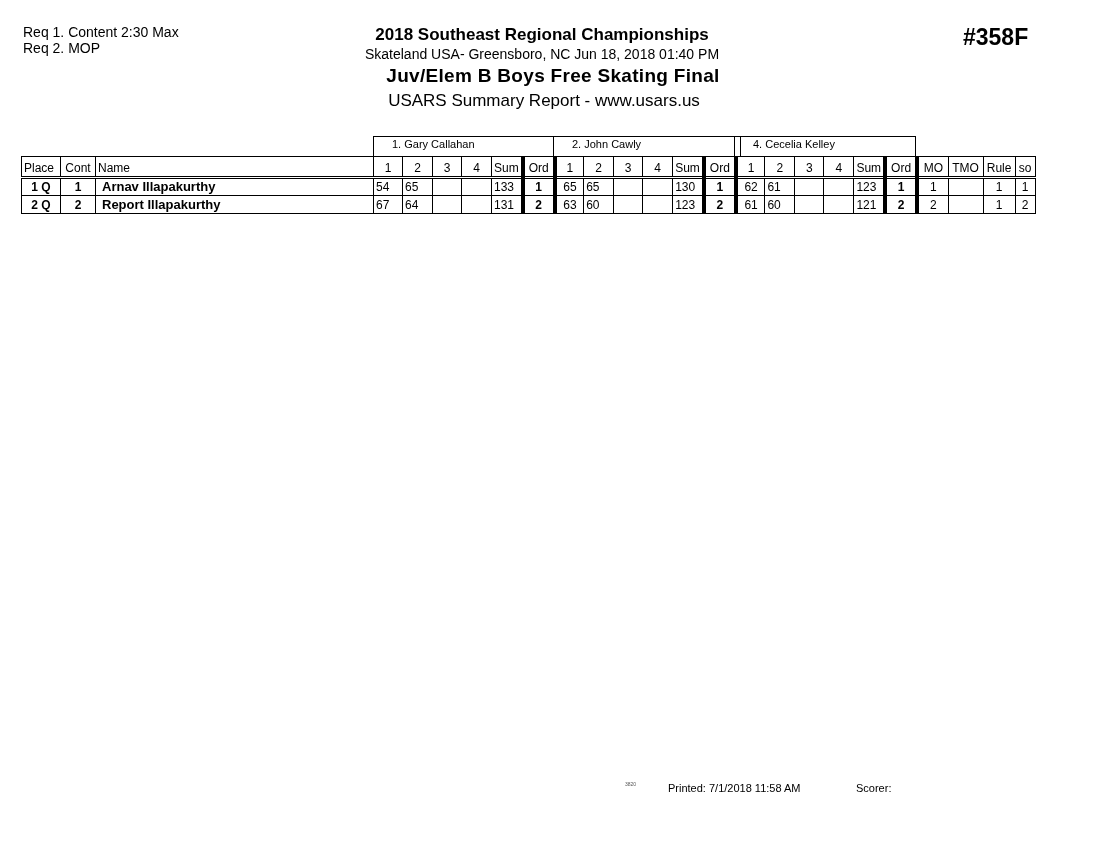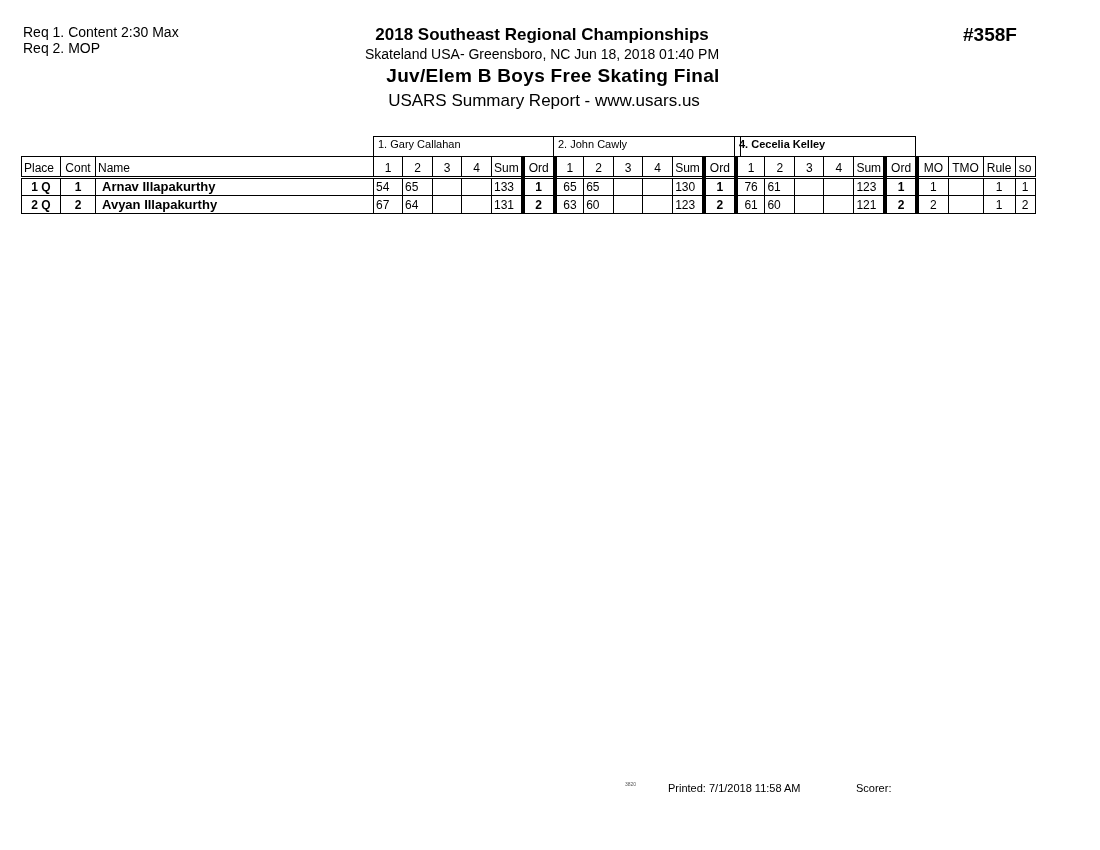--- a/index.html
+++ b/index.html
@@ -4,23 +4,23 @@
 <style>
   html, body { margin:0; padding:0; background:#ffffff; }
   body { width:1100px; height:850px; position:relative; overflow:hidden; font-family:"Liberation Sans", sans-serif; color:#000; }
   .abs { position:absolute; white-space:nowrap; }
   .req { left:23px; font-size:14px; line-height:14px; }
   .t-center { left:0; width:1100px; text-align:center; }
   .title { top:25px; font-size:17px; font-weight:bold; left:-8px; }
   .sub { top:46px; font-size:14px; left:-8px; }
   .event { top:65px; font-size:19px; font-weight:bold; left:3px; letter-spacing:0.3px; }
   .report { top:91px; font-size:17px; left:-6px; }
-  .num { left:963px; top:24px; font-size:19px; font-weight:bold; }
+  .num { left:963px; top:24px; font-size:23px; font-weight:bold; }
 
-  .judge-box { position:absolute; top:136px; height:20px; border:1px solid #000; border-bottom:none; font-size:11px; line-height:14px; padding-left:4px; box-sizing:border-box; }
+  .judge-box { position:absolute; top:136px; height:20px; border:1px solid #000; border-bottom:none; font-size:11px; line-height:14px; padding-left:18px; box-sizing:border-box; }
   table.res { position:absolute; left:21px; top:156px; border-collapse:collapse; font-size:12px; table-layout:fixed; }
   table.res td { border:1px solid #000; height:18px; padding:0 2px; box-sizing:border-box; line-height:14px; }
   table.res tr.hdr td { height:21px; vertical-align:bottom; padding-bottom:1px; }
   table.res tr.hdr td { border-bottom:3px double #000;margin-left:24px; }
   .c { text-align:center; }
   .r { text-align:left; }
   .b { font-weight:bold; }
   .thick-l { border-left:4px solid #000 !important;text-align:center; }
   .nm { font-weight:bold; padding-left:6px !important; font-size:13px; }
   .footer { top:782px; font-size:11px; }
@@ -33,21 +33,21 @@
 <div class="abs req" style="top:41px">Req  2.  MOP</div>
 
 <div class="abs t-center title">2018 Southeast Regional Championships</div>
 <div class="abs t-center sub">Skateland USA- Greensboro, NC  Jun 18, 2018  01:40 PM</div>
 <div class="abs t-center event">Juv/Elem B Boys Free Skating Final</div>
 <div class="abs t-center report">USARS Summary Report - www.usars.us</div>
 <div class="abs num">#358F</div>
 
 <div class="judge-box" style="left:373px;width:181px;">1.  Gary Callahan</div>
 <div class="judge-box" style="left:553px;width:188px;">2.  John Cawly</div>
-<div class="judge-box" style="left:734px;width:182px;font-weight:bold;">4.  Cecelia Kelley</div>
+<div class="judge-box" style="left:734px;width:182px;">4.  Cecelia Kelley</div>
 
 <table class="res">
   <colgroup>
     <col style="width:39px">
       <col style="width:35px">
       <col style="width:278px">
     <col style="width:29px">
       <col style="width:30px">
       <col style="width:29px">
       <col style="width:30px">
@@ -108,36 +108,36 @@
     <td></td>
     <td></td>
     <td class="r">133</td>
     <td class="c b thick-l">1</td>
     <td class="thick-l">65</td>
     <td>65</td>
     <td></td>
     <td></td>
     <td class="r">130</td>
     <td class="c b thick-l">1</td>
-    <td class="thick-l">76</td>
+    <td class="thick-l">62</td>
     <td>61</td>
     <td></td>
     <td></td>
     <td class="r">123</td>
     <td class="c b thick-l">1</td>
     <td class="c thick-l">1</td>
     <td class="c"></td>
     <td class="c">1</td>
     <td class="c">1</td>
   </tr>
 
   <tr>
     <td class="c b">2 Q</td>
     <td class="c b">2</td>
-    <td class="nm">Avyan Illapakurthy</td>
+    <td class="nm">Report Illapakurthy</td>
     <td>67</td>
     <td>64</td>
     <td></td>
     <td></td>
     <td class="r">131</td>
     <td class="c b thick-l">2</td>
     <td class="thick-l">63</td>
     <td>60</td>
     <td></td>
     <td></td>

